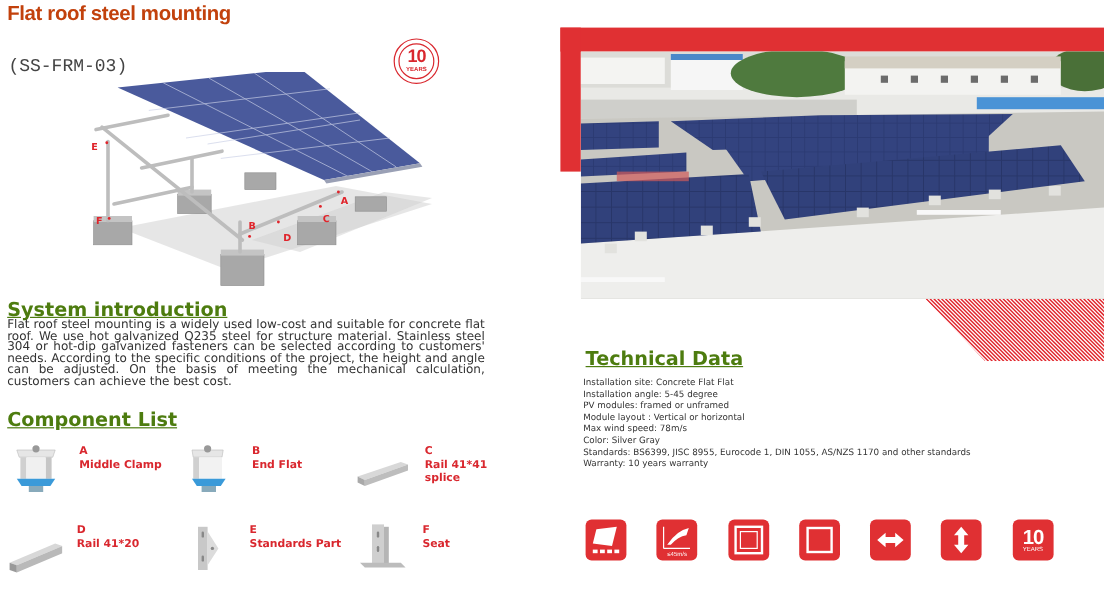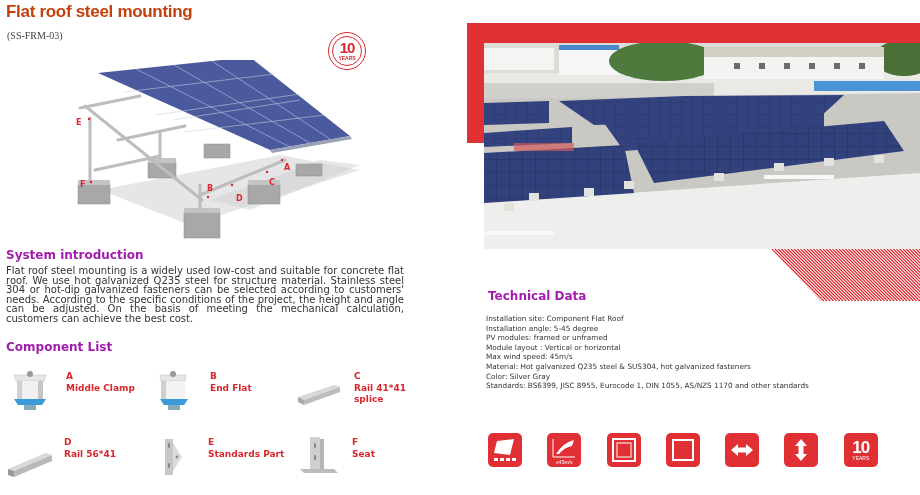--- a/index.html
+++ b/index.html
@@ -2,29 +2,29 @@
 <html><head>
 <meta charset="utf-8">
 <style>
   * { box-sizing: border-box; margin: 0; padding: 0; }
   html, body { width: 920px; height: 495px; background: #ffffff; overflow: hidden; }
   body { position: relative; font-family: "DejaVu Sans", sans-serif; color: #333; }
   .abs { position: absolute; }
 
   
   .title { left: 6px; top: 2px; font-family: Liberation Sans, sans-serif; font-weight: bold; font-size: 17px; color: #c2410c; letter-spacing: -0.3px; white-space: nowrap; }
-  .model { left: 7px; top: 30px; font-family: Liberation Serif, serif; font-size: 10px; color: #444; }
+  .model { left: 7px; top: 47px; font-family: Liberation Mono, monospace; font-size: 15px; color: #444; }
   .badge { left: 328px; top: 32px; width: 38px; height: 38px; border-radius: 50%; border: 1.5px solid #d9272e; display: flex; flex-direction: column; align-items: center; justify-content: center; }
   .badge::before { content: ""; position: absolute; inset: 3px; border-radius: 50%; border: 0.8px solid #d9272e; }
   .badge .num { font-family: "Liberation Sans", sans-serif; font-weight: bold; font-size: 15px; line-height: 14px; color: #d9272e; letter-spacing: -1px; }
   .badge .yr { font-family: "Liberation Sans", sans-serif; font-weight: bold; font-size: 5px; line-height: 6px; color: #d9272e; }
 
   .diagram { left: 60px; top: 60px; width: 340px; height: 180px; }
 
-  .section-h { font-family: "DejaVu Sans", sans-serif; font-weight: bold; font-size: 12px; color: #a21caf; white-space: nowrap; }
+  .section-h { font-family: "DejaVu Sans", sans-serif; font-weight: bold; font-size: 16px; color: #4d7c0f; white-space: nowrap; text-decoration: underline; }
   .intro-h { left: 6px; top: 248px; }
   .intro-p { left: 6px; top: 266px; width: 398px; font-family: "DejaVu Sans", sans-serif; font-size: 10px; line-height: 9.5px; color: #333; text-align: justify; }
   .comp-h { left: 6px; top: 340px; }
 
   .comp { display: flex; align-items: flex-start; }
   .comp .thumb { width: 46px; height: 46px; flex: none; }
   .comp .txt { margin-left: 12px; margin-top: 4px; font-family: "DejaVu Sans", sans-serif; font-weight: bold; font-size: 9px; line-height: 11.5px; color: #d9272e; }
 
   
   .red-top { left: 467px; top: 23px; width: 453px; height: 20px; background: #e03033; }
@@ -163,21 +163,21 @@
 </div>
 
 <div class="abs comp" style="left:6px; top:433px;">
   <svg class="thumb" viewBox="0 0 46 46">
     <polygon points="2,36 40,20 46,22 8,38" fill="#d8d8d8"></polygon>
     <polygon points="2,36 8,38 8,44 2,42" fill="#999"></polygon>
     <polygon points="8,38 46,22 46,28 8,44" fill="#b9b9b9"></polygon>
   </svg>
   <div class="txt">
     <div>D</div>
-    <div>Rail 56*41</div>
+    <div>Rail 41*20</div>
   </div>
 </div>
 
 <div class="abs comp" style="left:150px; top:433px;">
   <svg class="thumb" viewBox="0 0 46 46">
     <rect x="15" y="6" width="8" height="36" fill="#c8c8c8"></rect>
     <polygon points="23,10 32,24 23,38" fill="#dcdcdc"></polygon>
     <rect x="18" y="10" width="2" height="5" rx="1" fill="#888"></rect>
     <rect x="18" y="30" width="2" height="5" rx="1" fill="#888"></rect>
     <circle cx="27" cy="24" r="1.4" fill="#888"></circle>
@@ -339,28 +339,28 @@
       <line x1="144.80000000000004" y1="0" x2="196.80000000000004" y2="52"></line>
       <line x1="148.00000000000003" y1="0" x2="200.00000000000003" y2="52"></line>
       <line x1="151.20000000000002" y1="0" x2="203.20000000000002" y2="52"></line>
       <line x1="154.4" y1="0" x2="206.4" y2="52"></line>
       <line x1="157.6" y1="0" x2="209.6" y2="52"></line>
     </g>
 </svg>
 
 <div class="abs section-h tech-h">Technical Data</div>
 <ul class="abs tech-list">
-  <li>Installation site: Component Flat Roof</li>
+  <li>Installation site: Concrete Flat Flat</li>
   <li>Installation angle: 5-45 degree</li>
   <li>PV modules: framed or unframed</li>
   <li>Module layout : Vertical or horizontal</li>
-  <li>Max wind speed: 45m/s</li>
-  <li>Material: Hot galvanized Q235 steel &amp; SUS304, hot galvanized fasteners</li>
+  <li>Max wind speed: 78m/s</li>
   <li>Color: Silver Gray</li>
   <li>Standards: BS6399, JISC 8955, Eurocode 1, DIN 1055, AS/NZS 1170 and other standards</li>
+  <li>Warranty: 10 years warranty</li>
 </ul>
 
 <div class="abs icon-row">
   <div class="feat">
     <svg width="28" height="28" viewBox="0 0 28 28">
       <polygon points="6,5 23,3 19,19 3,17" fill="#fff"></polygon>
       <g fill="#fff">
           <rect x="3" y="22" width="4" height="3"></rect>
           <rect x="9" y="22" width="4" height="3"></rect>
           <rect x="15" y="22" width="4" height="3"></rect>

